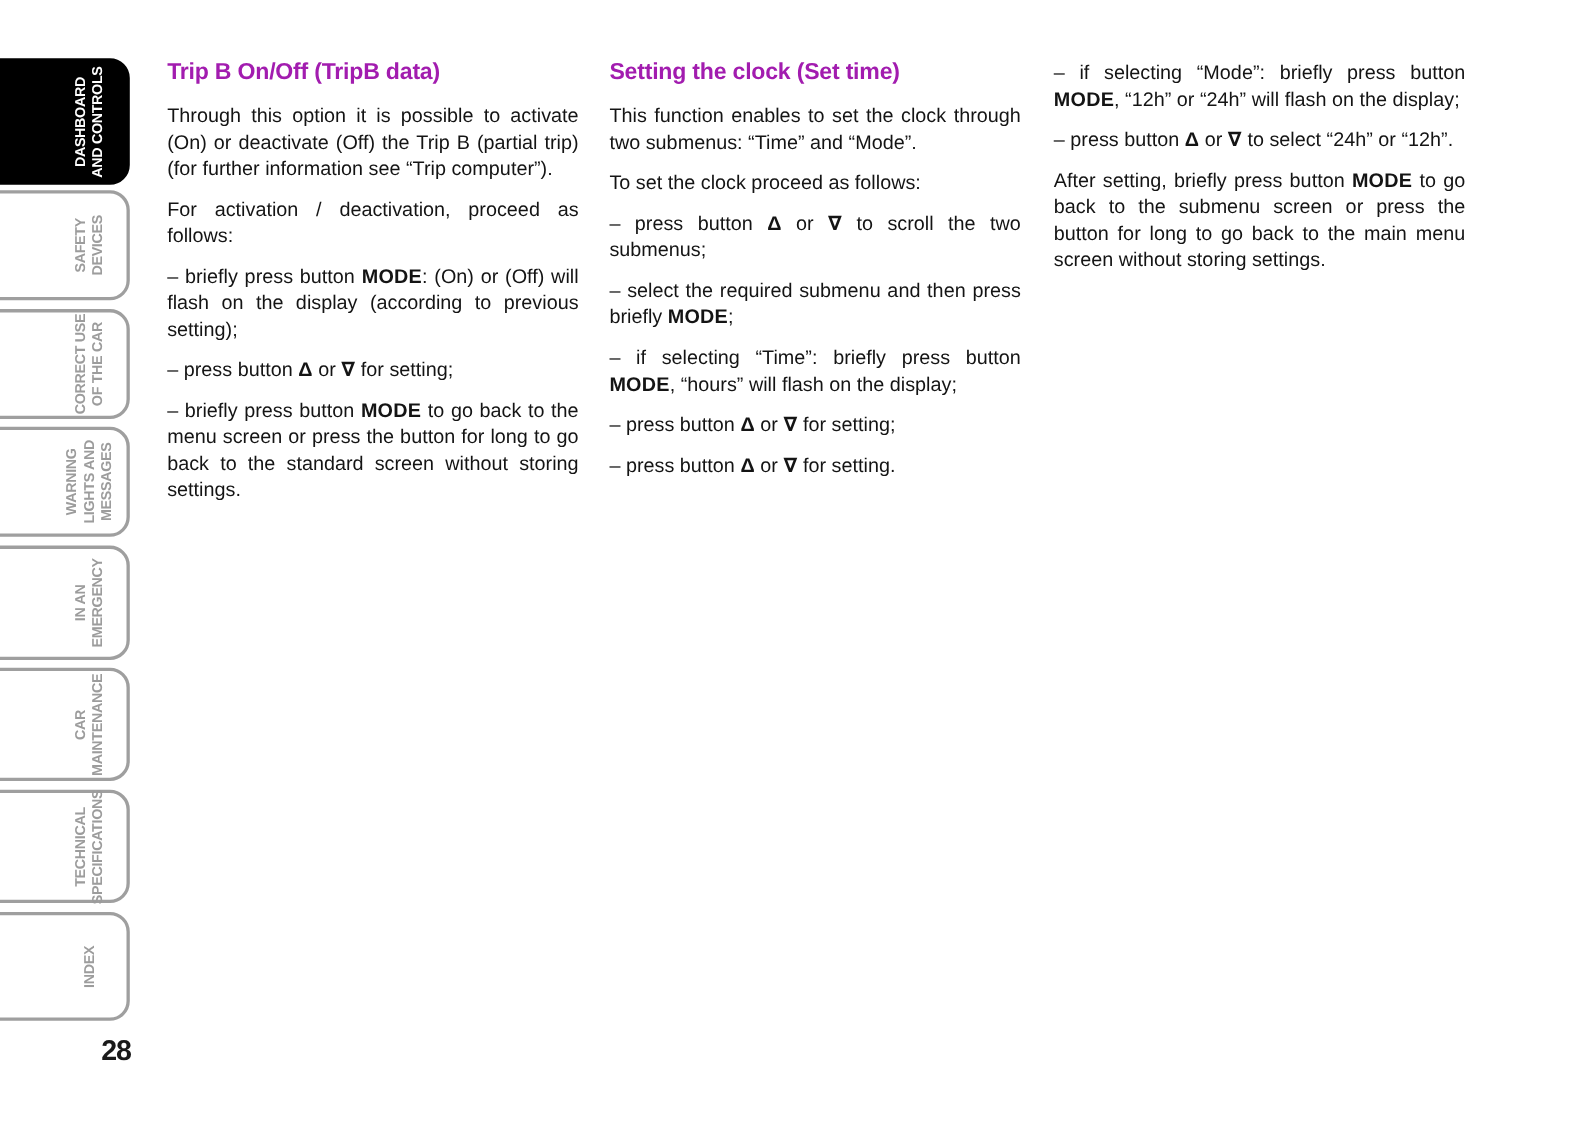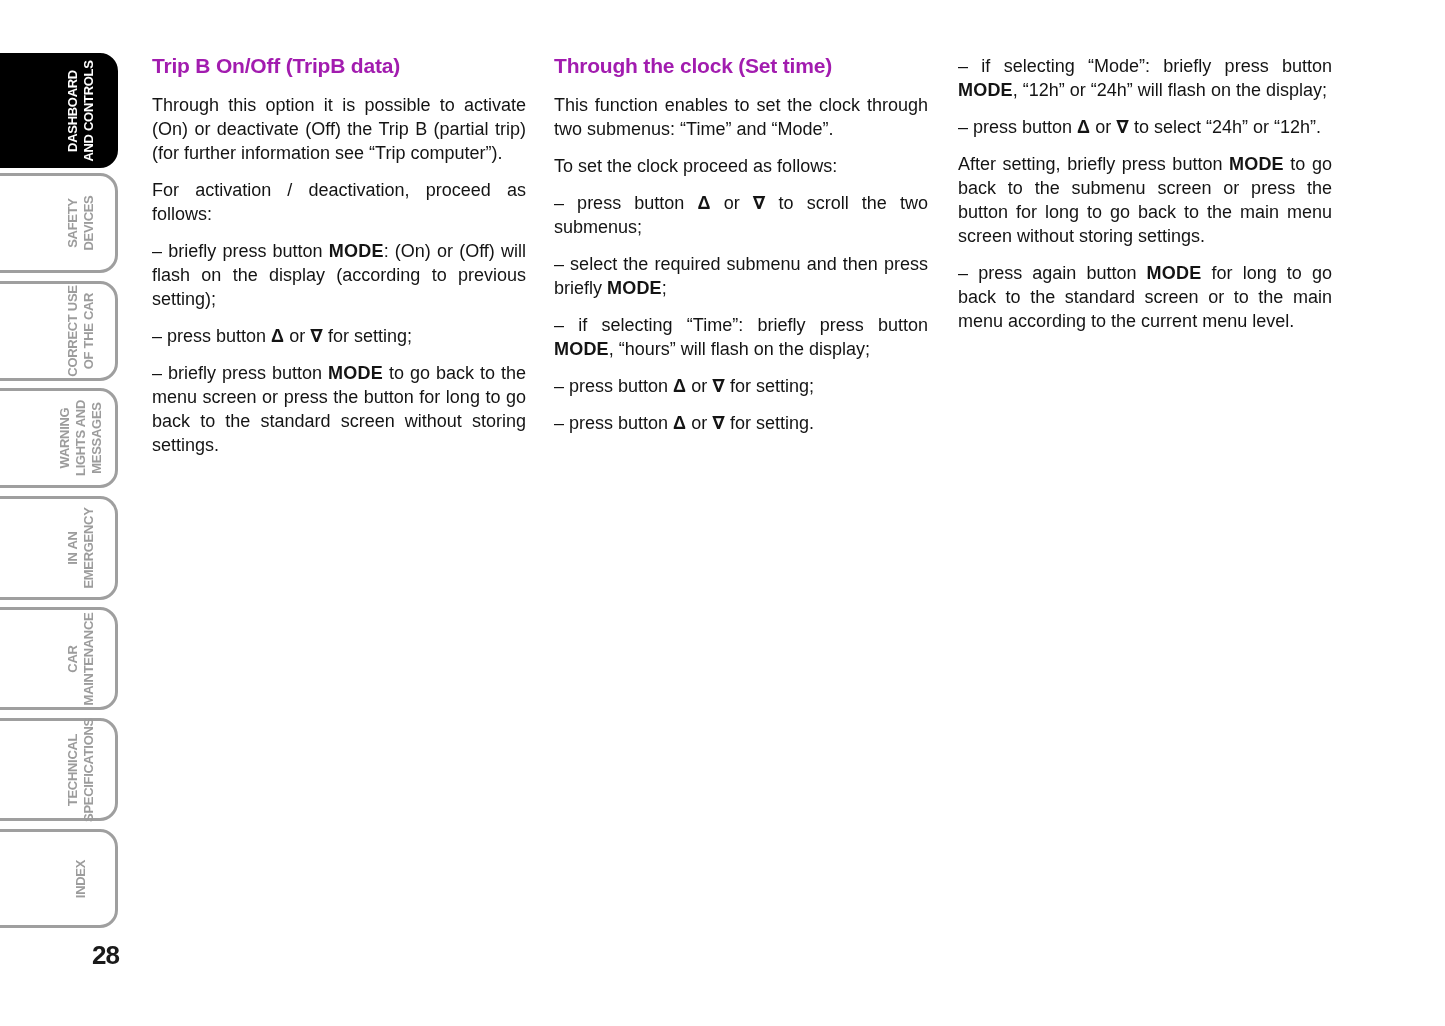--- a/index.html
+++ b/index.html
@@ -100,30 +100,29 @@
   <main class="content">
     <section class="col c0">
         <h2>Trip B On/Off (TripB data)</h2>
         <p>Through this option it is possible to activate (On) or deactivate (Off) the Trip B (partial trip) (for further information see “Trip computer”).</p>
         <p>For activation / deactivation, proceed as follows:</p>
         <p>– briefly press button <b>MODE</b>: (On) or (Off) will flash on the display (according to previous setting);</p>
         <p>– press button <b>Δ</b> or <b>∇</b> for setting;</p>
         <p>– briefly press button <b>MODE</b> to go back to the menu screen or press the button for long to go back to the standard screen without storing settings.</p>
       </section>
     <section class="col c1">
-        <h2>Through the clock (Set time)</h2>
+        <h2>Setting the clock (Set time)</h2>
         <p>This function enables to set the clock through two submenus: “Time” and “Mode”.</p>
         <p>To set the clock proceed as follows:</p>
         <p>– press button <b>Δ</b> or <b>∇</b> to scroll the two submenus;</p>
         <p>– select the required submenu and then press briefly <b>MODE</b>;</p>
         <p>– if selecting “Time”: briefly press button <b>MODE</b>, “hours” will flash on the display;</p>
         <p>– press button <b>Δ</b> or <b>∇</b> for setting;</p>
         <p>– press button <b>Δ</b> or <b>∇</b> for setting.</p>
       </section>
     <section class="col c2">
         <p>– if selecting “Mode”: briefly press button <b>MODE</b>, “12h” or “24h” will flash on the display;</p>
         <p>– press button <b>Δ</b> or <b>∇</b> to select “24h” or “12h”.</p>
         <p>After setting, briefly press button <b>MODE</b> to go back to the submenu screen or press the button for long to go back to the main menu screen without storing settings.</p>
-        <p>– press again button <b>MODE</b> for long to go back to the standard screen or to the main menu according to the current menu level.</p>
       </section>
   </main>
 
 </div>
 
 </body></html>

